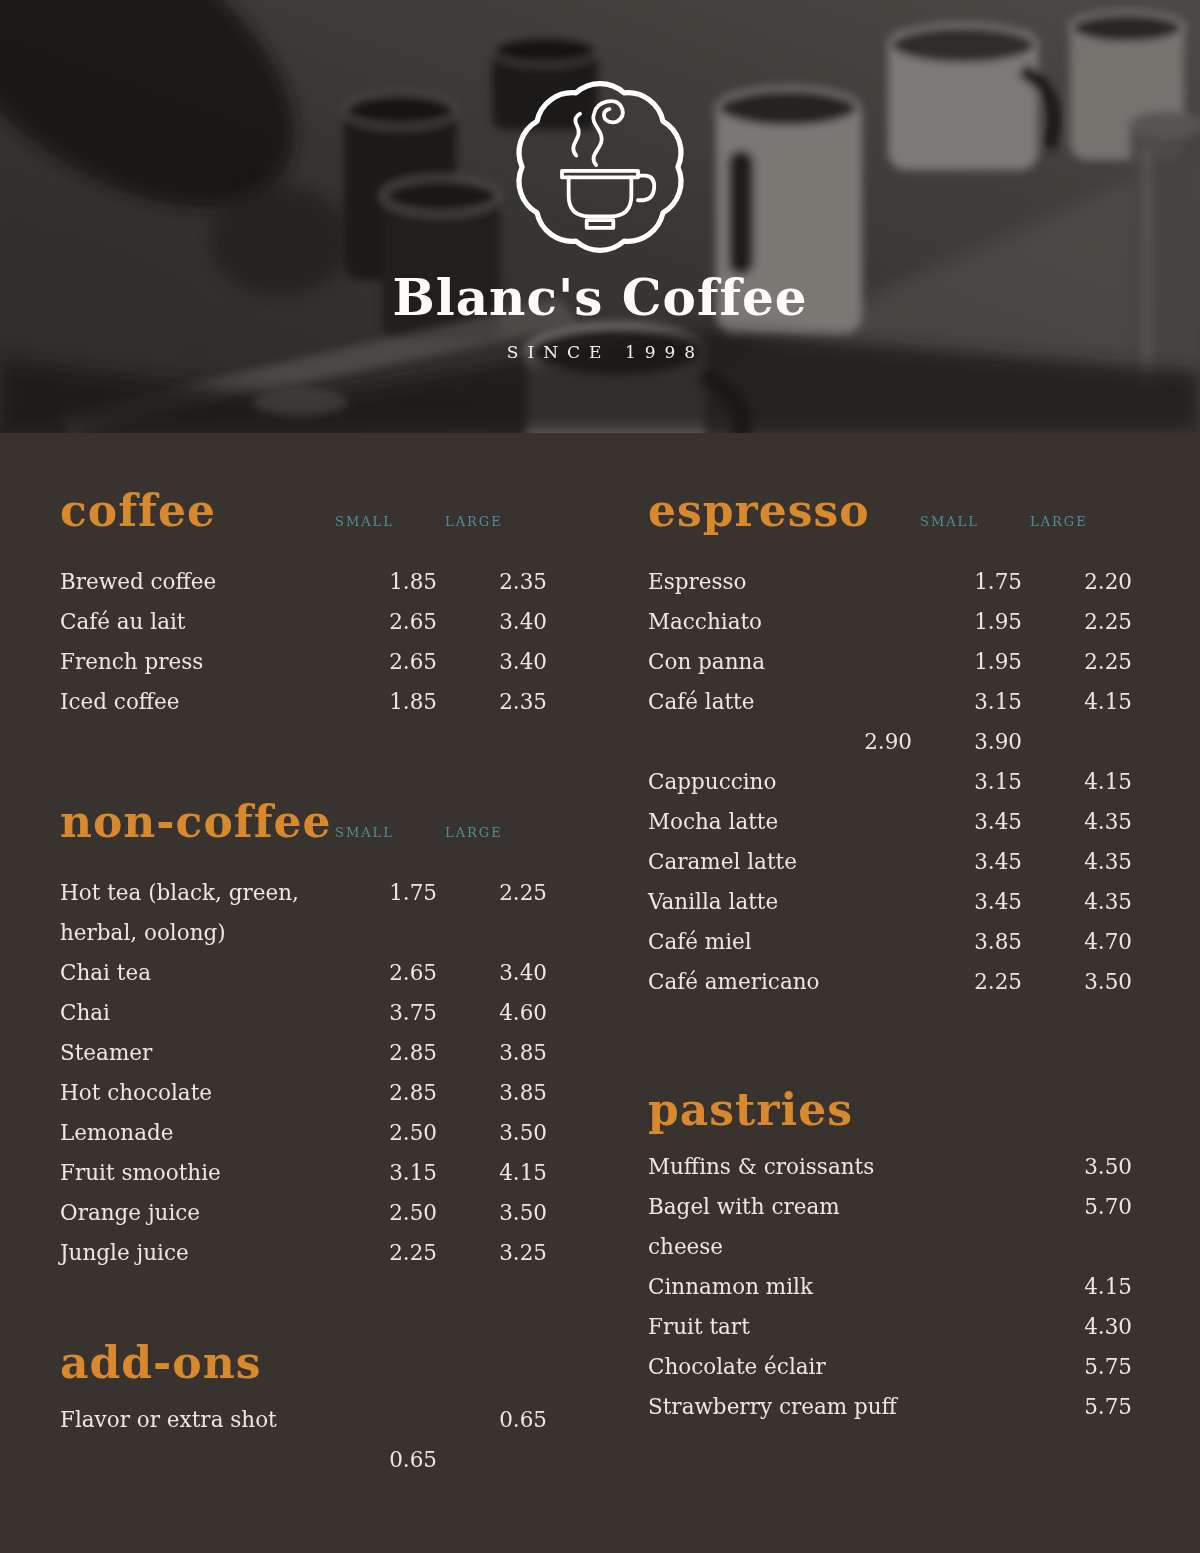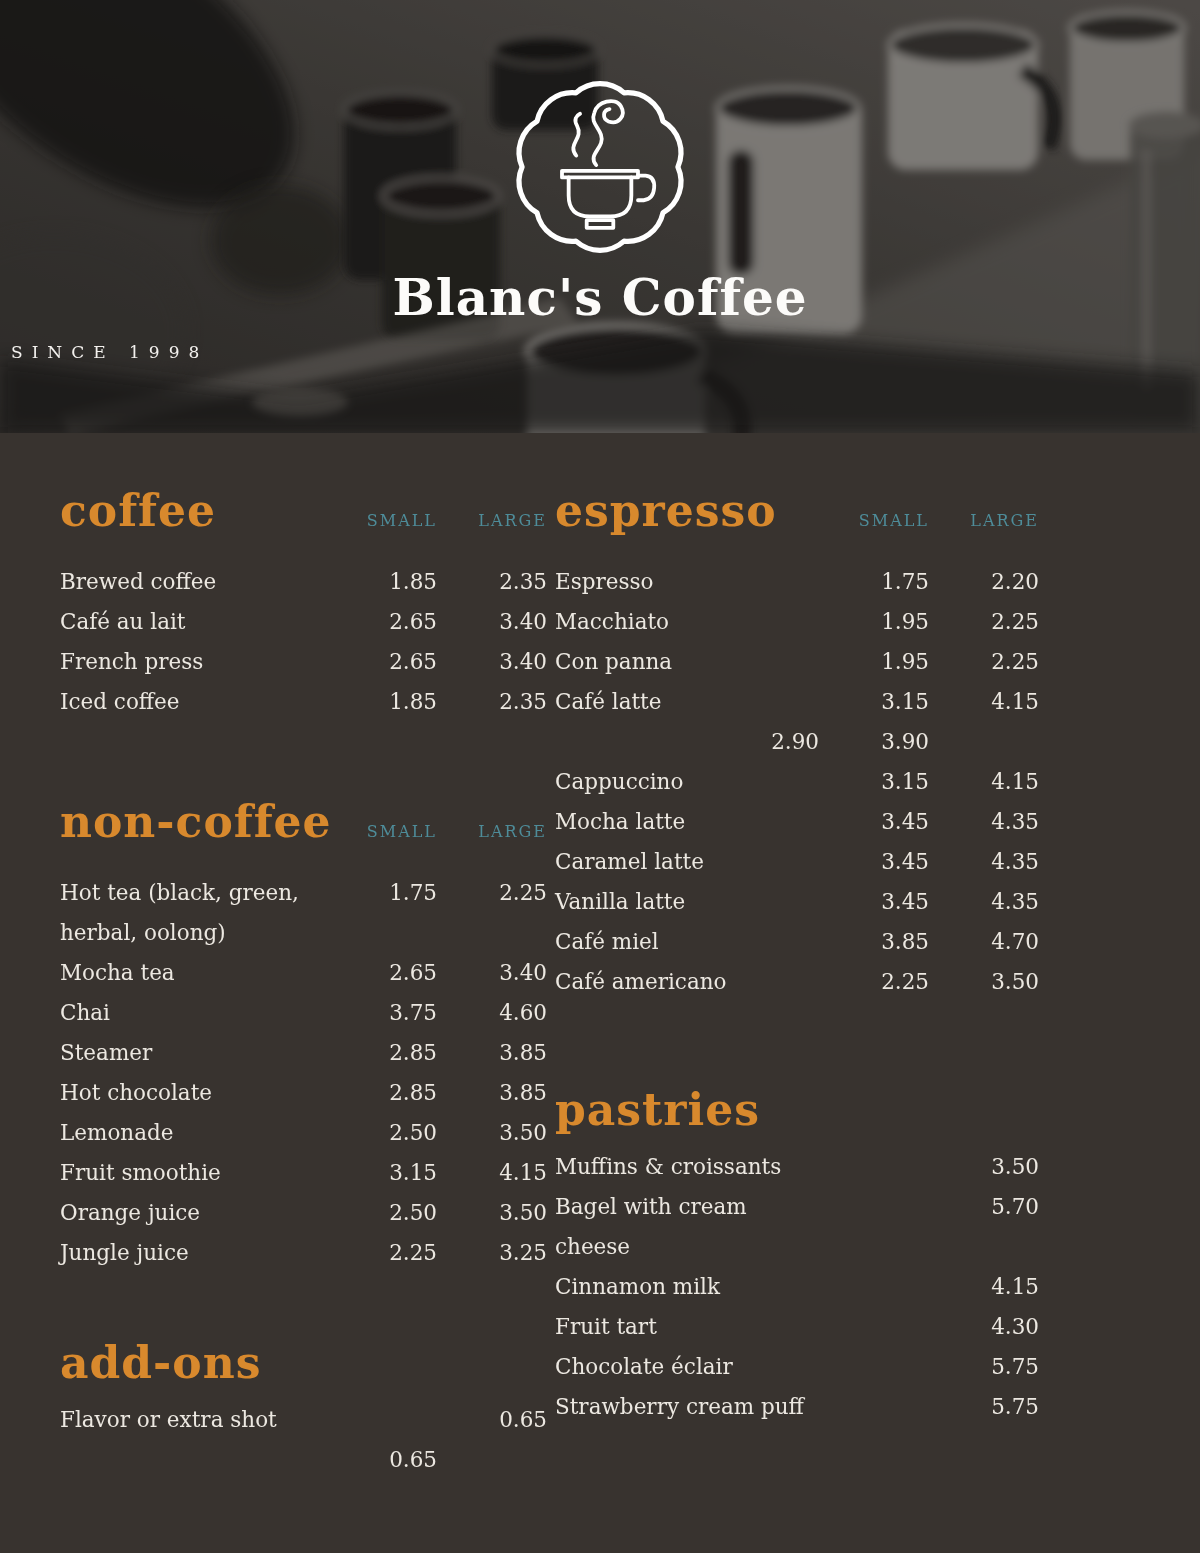--- a/index.html
+++ b/index.html
@@ -12,36 +12,36 @@
   .header{position:relative;width:1200px;height:433px;overflow:hidden;background:#3c3a38;}
   .header svg.photo{display:block;}
   .logo-wrap{position:absolute;left:50%;top:72px;transform:translateX(-50%);}
   .brand-title{
     position:absolute;left:0;right:0;top:268px;
     text-align:center;color:#FCFBF9;
     font-size:50px;font-weight:700;letter-spacing:1px;
   }
   .brand-subtitle{
     position:absolute;left:2px;right:0;top:342px;
-    text-align:left;color:#F3F1EE;
+    text-align:center;color:#F3F1EE;
     font-size:17px;font-weight:400;letter-spacing:9px;text-indent:9px;
   }
   
-  .menu{display:flex;padding:50px 60px 0 60px;}
+  .menu{display:flex;padding:50px 60px 0 60px;gap:93px;}
   .col-left{width:495px;flex:0 0 495px;}
   .col-right{width:492px;flex:0 0 492px;}
   .sec-header{display:grid;grid-template-columns:1fr 110px 110px;align-items:baseline;margin-bottom:24px;}
   .sec-header.nolabels{margin-bottom:10px;}
   .sec-title{
     font-size:44px;line-height:1.25;font-weight:700;letter-spacing:1px;
     color:#D8892D;
   }
   .sz{
-    font-size:16px;letter-spacing:2px;color:#4E8C99;
-    text-align:right;padding-right:8px;font-weight:400;
+    font-size:13px;letter-spacing:2px;color:#4E8C99;
+    padding-right:8px;font-weight:400;
   }
   .rows{margin:0;padding:0;list-style:none;}
   .row{display:grid;grid-template-columns:1fr 110px 110px;color:#ECE8E1;}
   .row .name{font-size:21.5px;line-height:40px;padding-right:10px;}
   .row .price{font-size:21.5px;line-height:40px;text-align:right;padding-right:8px;}
   .mt-noncoffee{margin-top:72px;}
   .mt-addons{margin-top:62px;}
   .mt-pastries{margin-top:80px;}
 </style>
 </head>
@@ -185,21 +185,21 @@
         <div class="sz">SMALL</div>
         <div class="sz">LARGE</div>
       </div>
       <ul class="rows">
         <li class="row">
           <span class="name">Hot tea (black, green, herbal, oolong)</span>
           <span class="price">1.75</span>
           <span class="price">2.25</span>
         </li>
         <li class="row">
-          <span class="name">Mocha tea</span>
+          <span class="name">Chai tea</span>
           <span class="price">2.65</span>
           <span class="price">3.40</span>
         </li>
         <li class="row">
           <span class="name">Chai</span>
           <span class="price">3.75</span>
           <span class="price">4.60</span>
         </li>
         <li class="row">
           <span class="name">Steamer</span>

